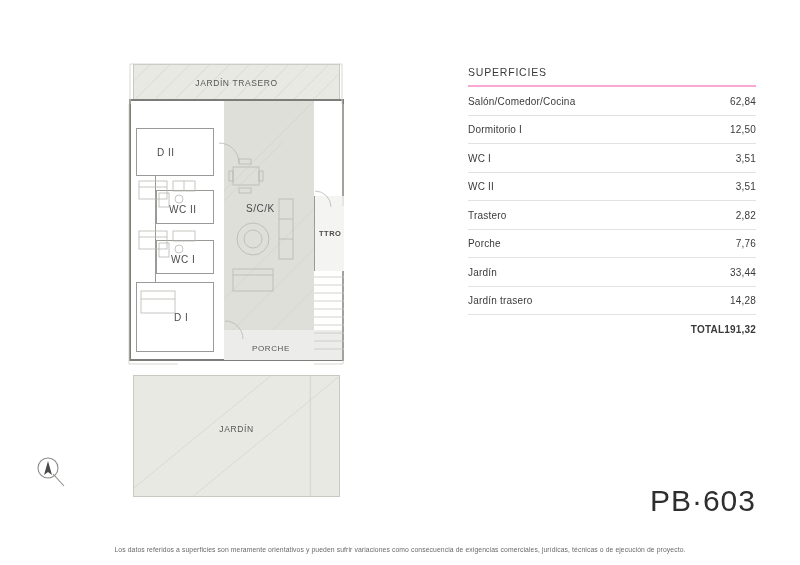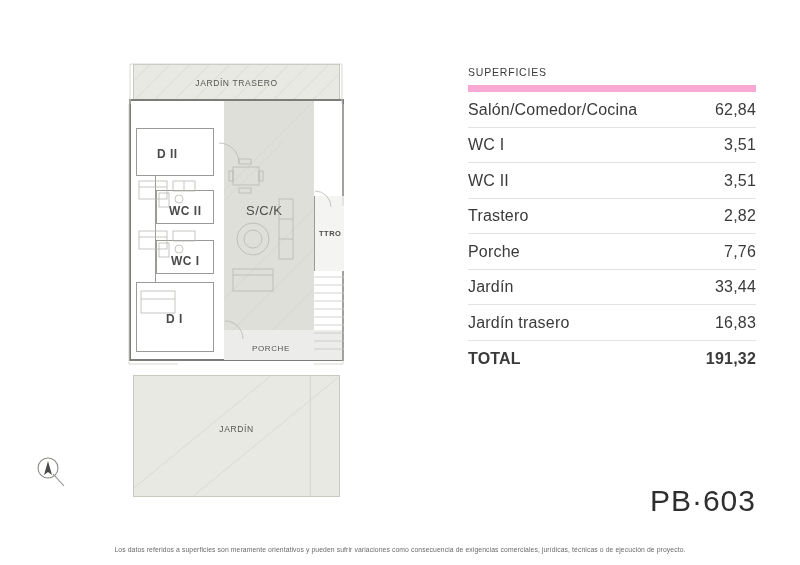--- a/index.html
+++ b/index.html
@@ -78,21 +78,21 @@
     width: 90px; height: 258px;
     background: #dedfd9;
   }
   .living-diag {
     position: absolute;
     left: 0; top: 0; width: 100%; height: 100%;
   }
   .label-sck {
     position: absolute;
     left: 246px; top: 203px;
-    font-size: 13px;
+    font-size: 10px;
     letter-spacing: 0.5px;
     color: #4a4a4a;
   }
 
   
   .porche {
     position: absolute;
     left: 224px; top: 330px;
     width: 118px; height: 30px;
     background: #ececeb;
@@ -129,60 +129,59 @@
     border: 1px solid #9a9a96;
   }
   .room-d2 { left: 136px; top: 128px; width: 78px; height: 48px; }
   .room-wc2 { left: 156px; top: 190px; width: 58px; height: 34px; }
   .room-wc1 { left: 156px; top: 240px; width: 58px; height: 34px; }
   .room-d1 { left: 136px; top: 282px; width: 78px; height: 70px; }
   .corridor { left: 136px; top: 176px; width: 20px; height: 106px; border: none; border-right: 1px solid #9a9a96; }
 
   .rl {
     position: absolute;
-    font-size: 12px;
+    font-size: 10px;
     letter-spacing: 0.5px;
     color: #4a4a4a;
-    font-weight: bold;
   }
   .rl-d2 { left: 157px; top: 147px; }
   .rl-wc2 { left: 169px; top: 204px; }
   .rl-wc1 { left: 171px; top: 254px; }
-  .rl-d1 { left: 166px; top: 312px; text-align: center; }
+  .rl-d1 { left: 174px; top: 312px; text-align: center; }
 
   
   .compass {
     position: absolute;
     left: 34px; top: 455px;
     width: 34px; height: 34px;
   }
 
   
   #surfaces {
     position: absolute;
     left: 468px; top: 66px;
     width: 288px;
   }
   .sv-title {
     font-size: 10.5px;
     letter-spacing: 0.8px;
     color: #3a3a3a;
     padding-bottom: 7px;
-    border-bottom: 7px solid #f9a8d4;
+    border-bottom: 2px solid #f9a8d4;
   }
   .sv-row {
     display: flex;
     justify-content: space-between;
     align-items: baseline;
-    font-size: 16px;
+    font-size: 10px;
     padding: 8.5px 0 8px 0;
     border-bottom: 1px solid #e2e2de;
     color: #3a3a3a;
   }
-  .sv-row:last-child { border-bottom: none; }
+  .sv-row:last-child { border-bottom: none; justify-content: flex-end; }
   .sv-row.total {
     font-weight: bold;
     border-bottom: none;
     padding-top: 9px;
   }
   .sv-name { letter-spacing: 0.2px; }
   .sv-val { letter-spacing: 0.2px; }
 
   
   #plan-code {
@@ -354,20 +353,24 @@
 </div>
 
 <div id="surfaces">
   <div class="sv-title">SUPERFICIES</div>
 
   <div class="sv-row">
     <span class="sv-name">Salón/Comedor/Cocina</span>
     <span class="sv-val">62,84</span>
   </div>
   <div class="sv-row">
+    <span class="sv-name">Dormitorio I</span>
+    <span class="sv-val">12,50</span>
+  </div>
+  <div class="sv-row">
     <span class="sv-name">WC I</span>
     <span class="sv-val">3,51</span>
   </div>
   <div class="sv-row">
     <span class="sv-name">WC II</span>
     <span class="sv-val">3,51</span>
   </div>
   <div class="sv-row">
     <span class="sv-name">Trastero</span>
     <span class="sv-val">2,82</span>
@@ -375,21 +378,21 @@
   <div class="sv-row">
     <span class="sv-name">Porche</span>
     <span class="sv-val">7,76</span>
   </div>
   <div class="sv-row">
     <span class="sv-name">Jardín</span>
     <span class="sv-val">33,44</span>
   </div>
   <div class="sv-row">
     <span class="sv-name">Jardín trasero</span>
-    <span class="sv-val">16,83</span>
+    <span class="sv-val">14,28</span>
   </div>
   <div class="sv-row total">
     <span class="sv-name">TOTAL</span>
     <span class="sv-val">191,32</span>
   </div>
 </div>
 
 <div id="plan-code">PB·603</div>
 
 <div id="footer">Los datos referidos a superficies son meramente orientativos y pueden sufrir variaciones como consecuencia de exigencias comerciales, jurídicas, técnicas o de ejecución de proyecto.</div>

